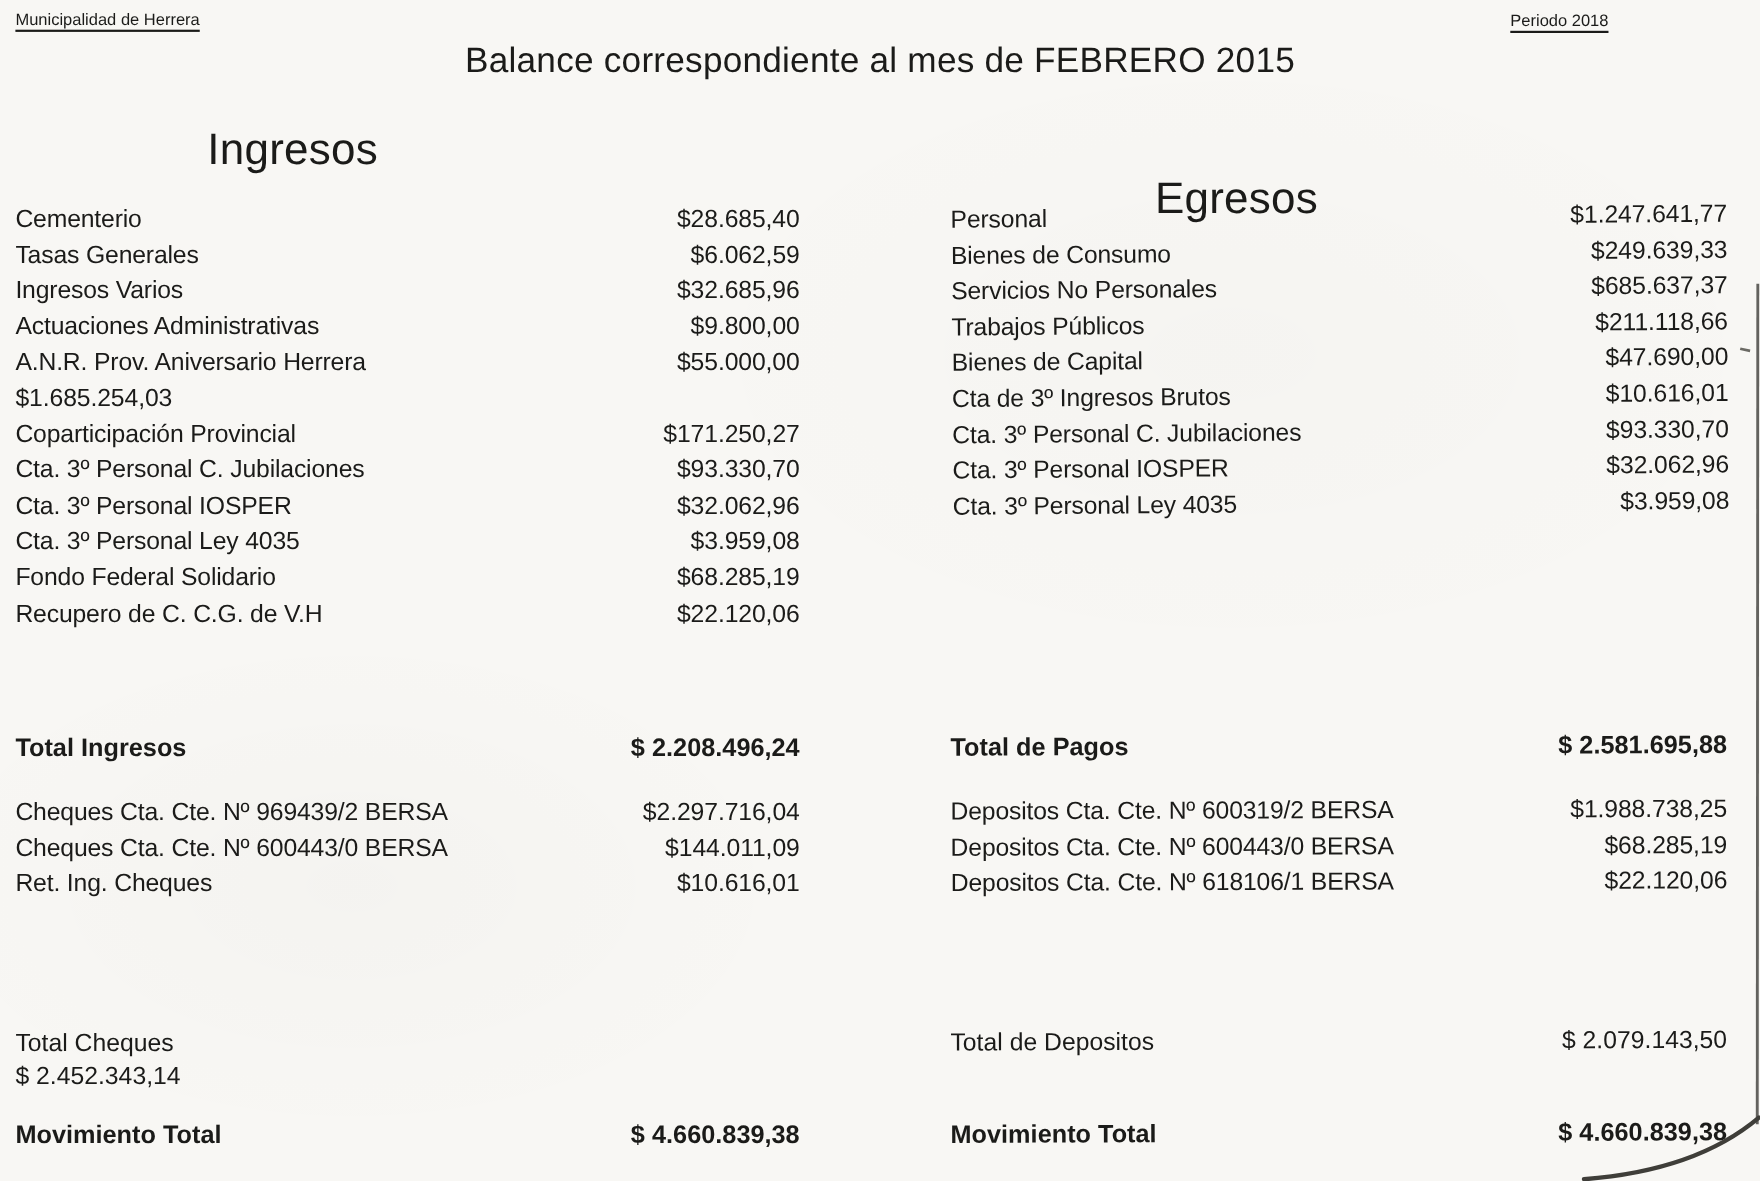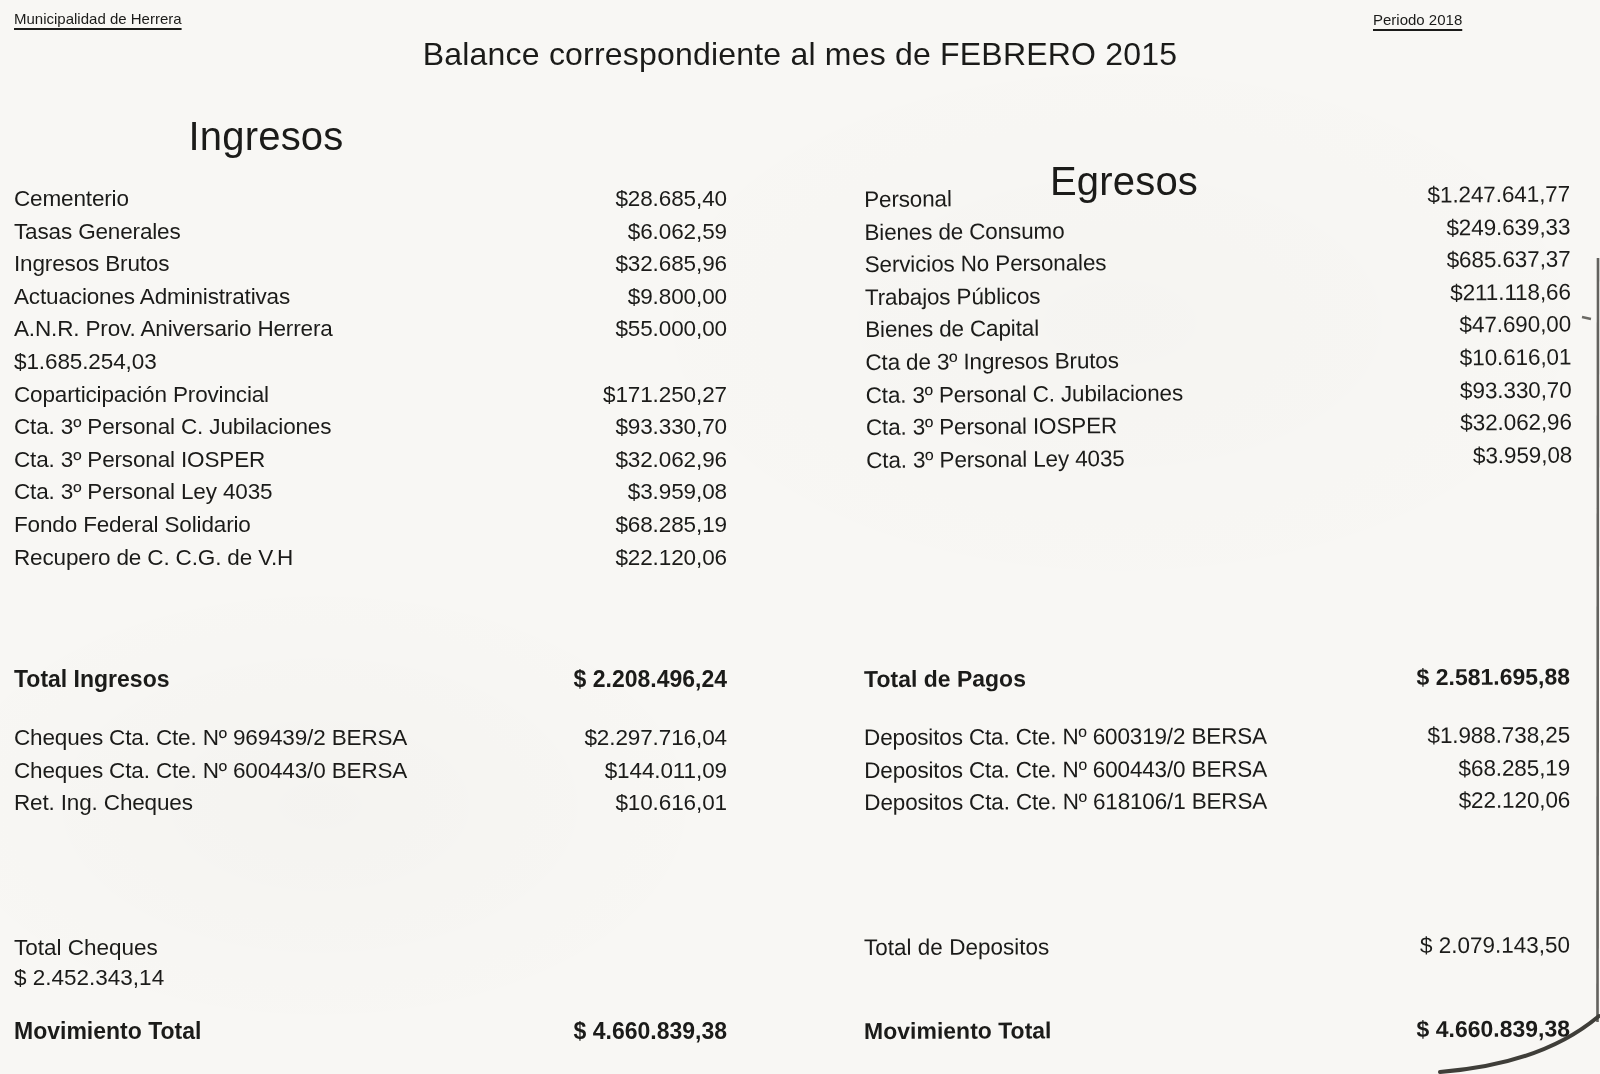--- a/index.html
+++ b/index.html
@@ -72,21 +72,21 @@
       <span class="lbl">Cementerio</span>
       <span class="amt">$28.685,40</span>
     </div>
 
     <div class="row">
       <span class="lbl">Tasas Generales</span>
       <span class="amt">$6.062,59</span>
     </div>
 
     <div class="row">
-      <span class="lbl">Ingresos Brutos</span>
+      <span class="lbl">Ingresos Varios</span>
       <span class="amt">$32.685,96</span>
     </div>
 
     <div class="row">
       <span class="lbl">Actuaciones Administrativas</span>
       <span class="amt">$9.800,00</span>
     </div>
 
     <div class="row">
       <span class="lbl">A.N.R. Prov. Aniversario Herrera</span>

